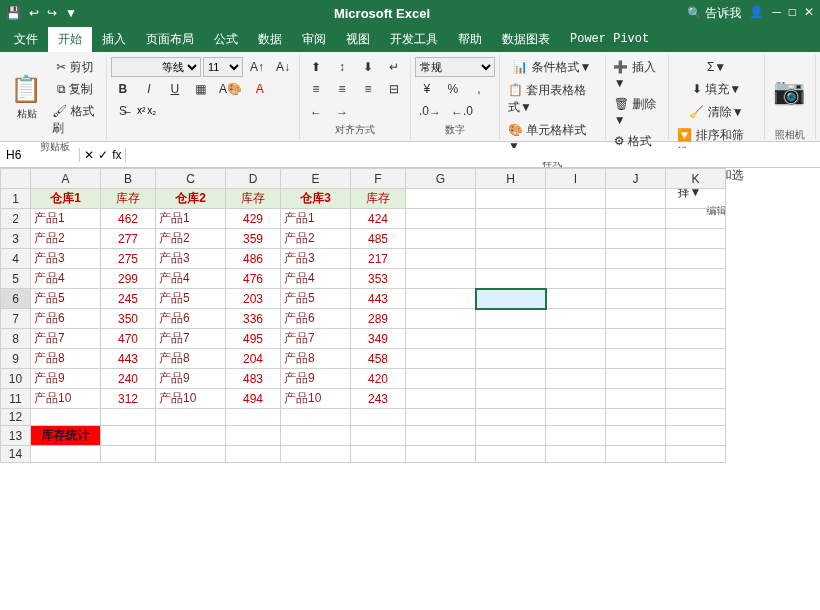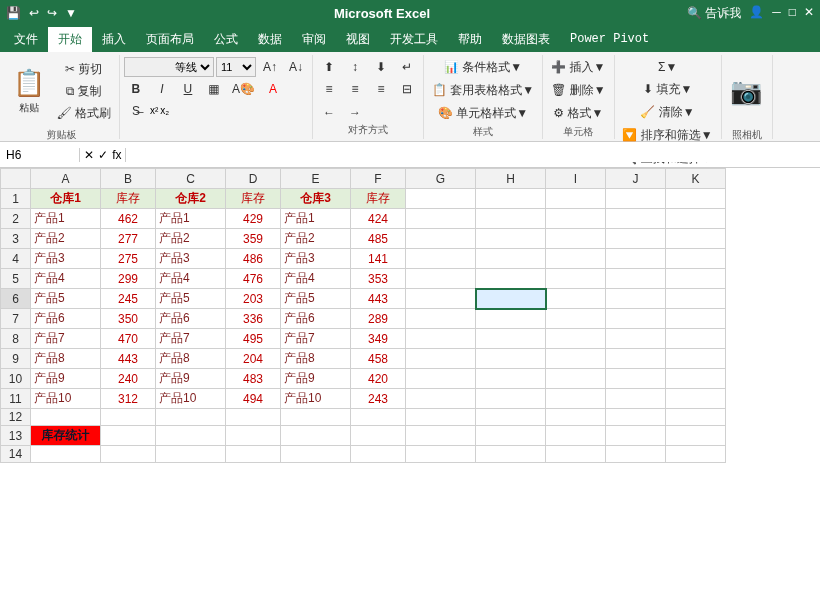--- a/index.html
+++ b/index.html
@@ -169,20 +169,39 @@
           <span class="small-btn">⊟</span>
         </div>
         <div class="row-group">
           <span class="small-btn">←</span>
           <span class="small-btn">→</span>
         </div>
       </div>
       <div class="group-label">对齐方式</div>
     </div>
 
+    <div class="group-box">
+      <div class="group-content" style="flex-direction:column; align-items:flex-start; gap:2px">
+        <div class="row-group">
+          <select class="format-select">
+            <option>常规</option>
+          </select>
+        </div>
+        <div class="row-group">
+          <span class="small-btn">¥</span>
+          <span class="small-btn">%</span>
+          <span class="small-btn">,</span>
+        </div>
+        <div class="row-group">
+          <span class="small-btn">.0→</span>
+          <span class="small-btn">←.0</span>
+        </div>
+      </div>
+      <div class="group-label">数字</div>
+    </div>
 
     <div class="group-box">
       <div class="group-content" style="flex-direction:column; gap:2px">
         <span class="small-btn">📊 条件格式▼</span>
         <span class="small-btn">📋 套用表格格式▼</span>
         <span class="small-btn">🎨 单元格样式▼</span>
       </div>
       <div class="group-label">样式</div>
     </div>
 
@@ -308,21 +327,21 @@
           <td></td>
         </tr>
 
         <tr>
           <td class="row-header">4</td>
           <td class="product-name">产品3</td>
           <td class="stock-val">275</td>
           <td class="product-name">产品3</td>
           <td class="stock-val">486</td>
           <td class="product-name">产品3</td>
-          <td class="stock-val">141</td>
+          <td class="stock-val">217</td>
           <td></td>
           <td></td>
           <td></td>
           <td></td>
           <td></td>
         </tr>
 
         <tr>
           <td class="row-header">5</td>
           <td class="product-name">产品4</td>

